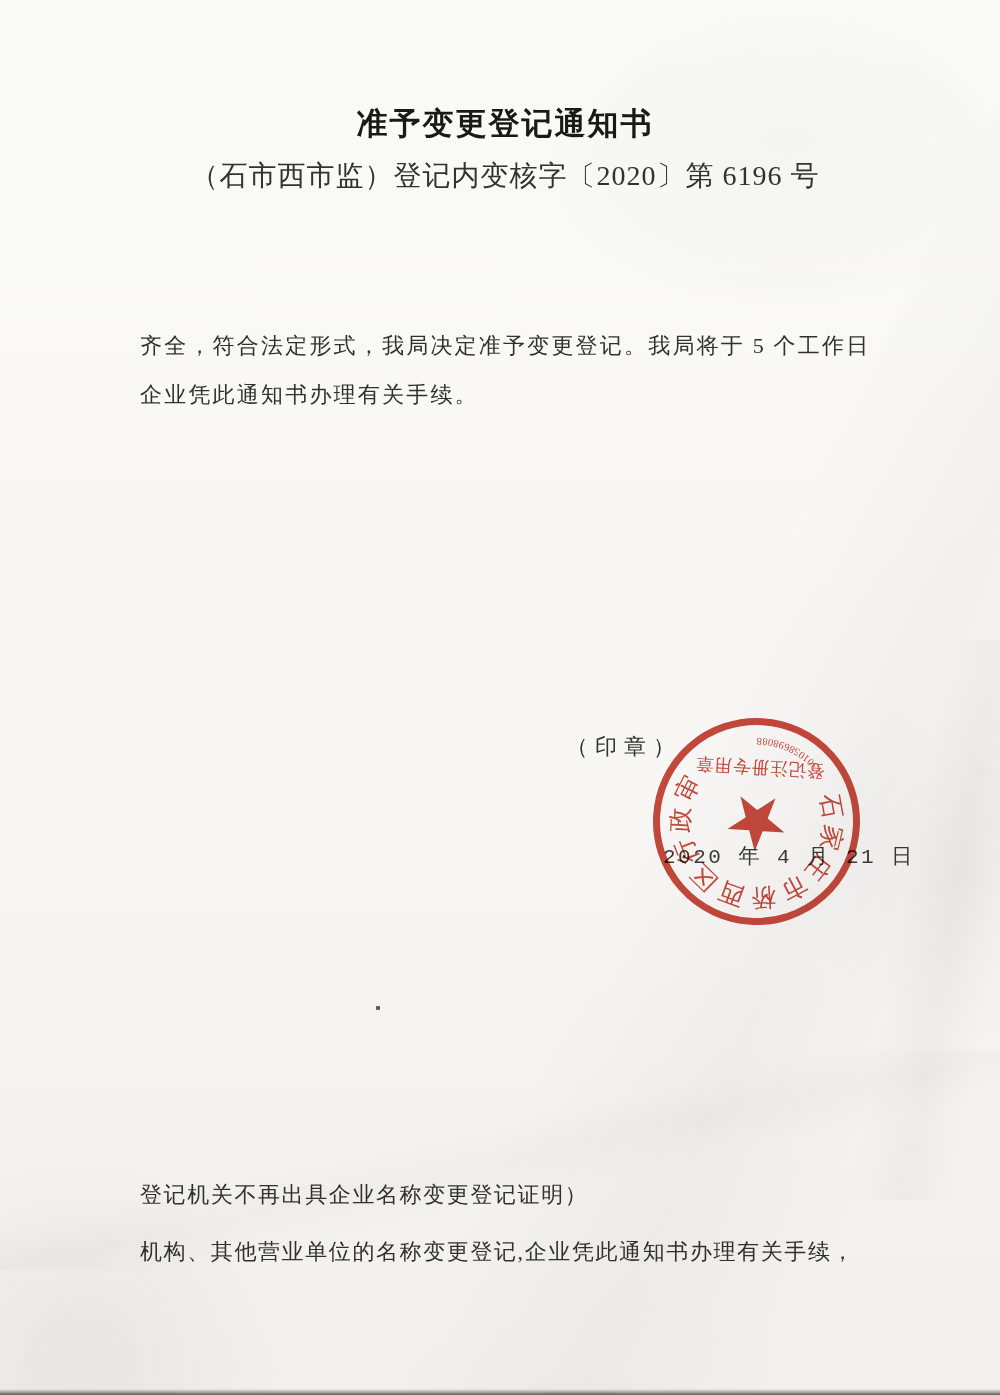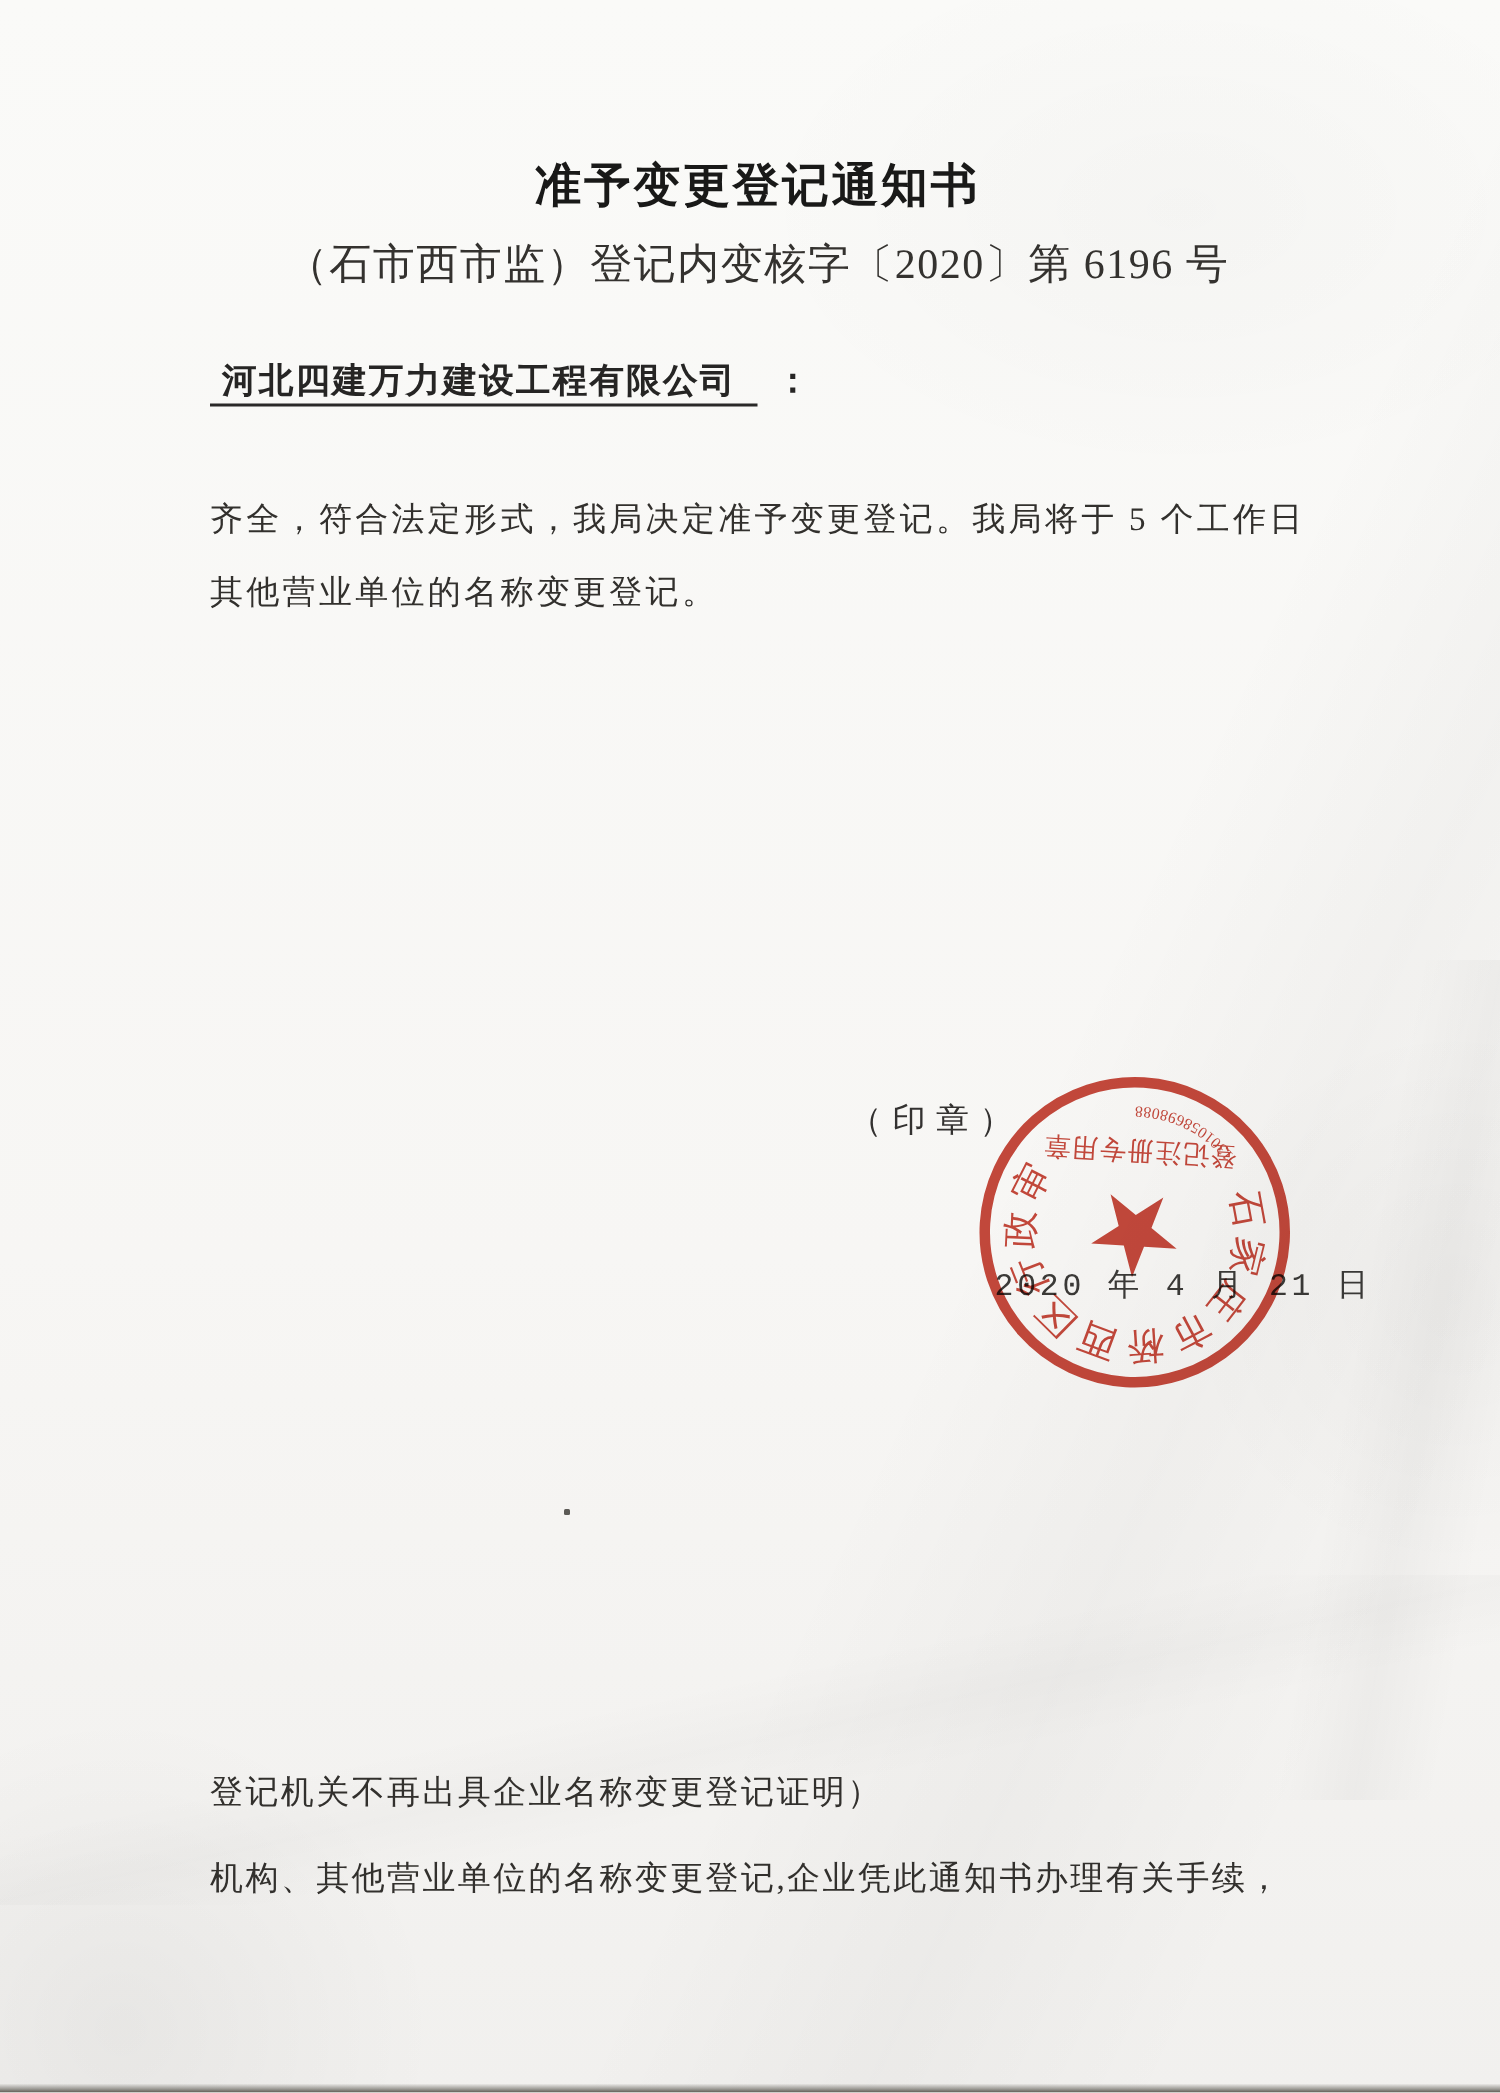--- a/index.html
+++ b/index.html
@@ -75,27 +75,24 @@
 
 <div class="page">
 
   <div class="crease-a"></div>
   <div class="crease-b"></div>
 
   <div class="title">准予变更登记通知书</div>
 
   <div class="docnum">（石市西市监）登记内变核字〔2020〕第 6196 号</div>
 
-  <div class="addressee">
-    <span class="name">河北四建万力建设工程有限公司</span><span class="colon">：</span>
-  </div>
 
   <div class="body-block">
       <div class="text-line"><span>齐全，符合法定形式，我局决定准予变更登记。我局将于 5 个工作日</span></div>
-      <div class="text-line"><span>其他营业单位的名称变更登记。</span></div>
+      <div class="text-line"><span>企业凭此通知书办理有关手续。</span></div>
     </div>
 
   <div class="seal-note">（印章）</div>
 
   <svg class="seal" width="215" height="215" viewBox="0 0 215 215">
     <defs>
       <path id="arcTop" d="M -58.3 35 A 68 68 0 1 1 58.3 35"></path>
       <path id="arcBottom" d="M -64 54 A 83.7 83.7 0 0 0 64 54"></path>
     </defs>
     <g transform="translate(107.5,107.5) rotate(183.5)" fill="#c43a2c">

